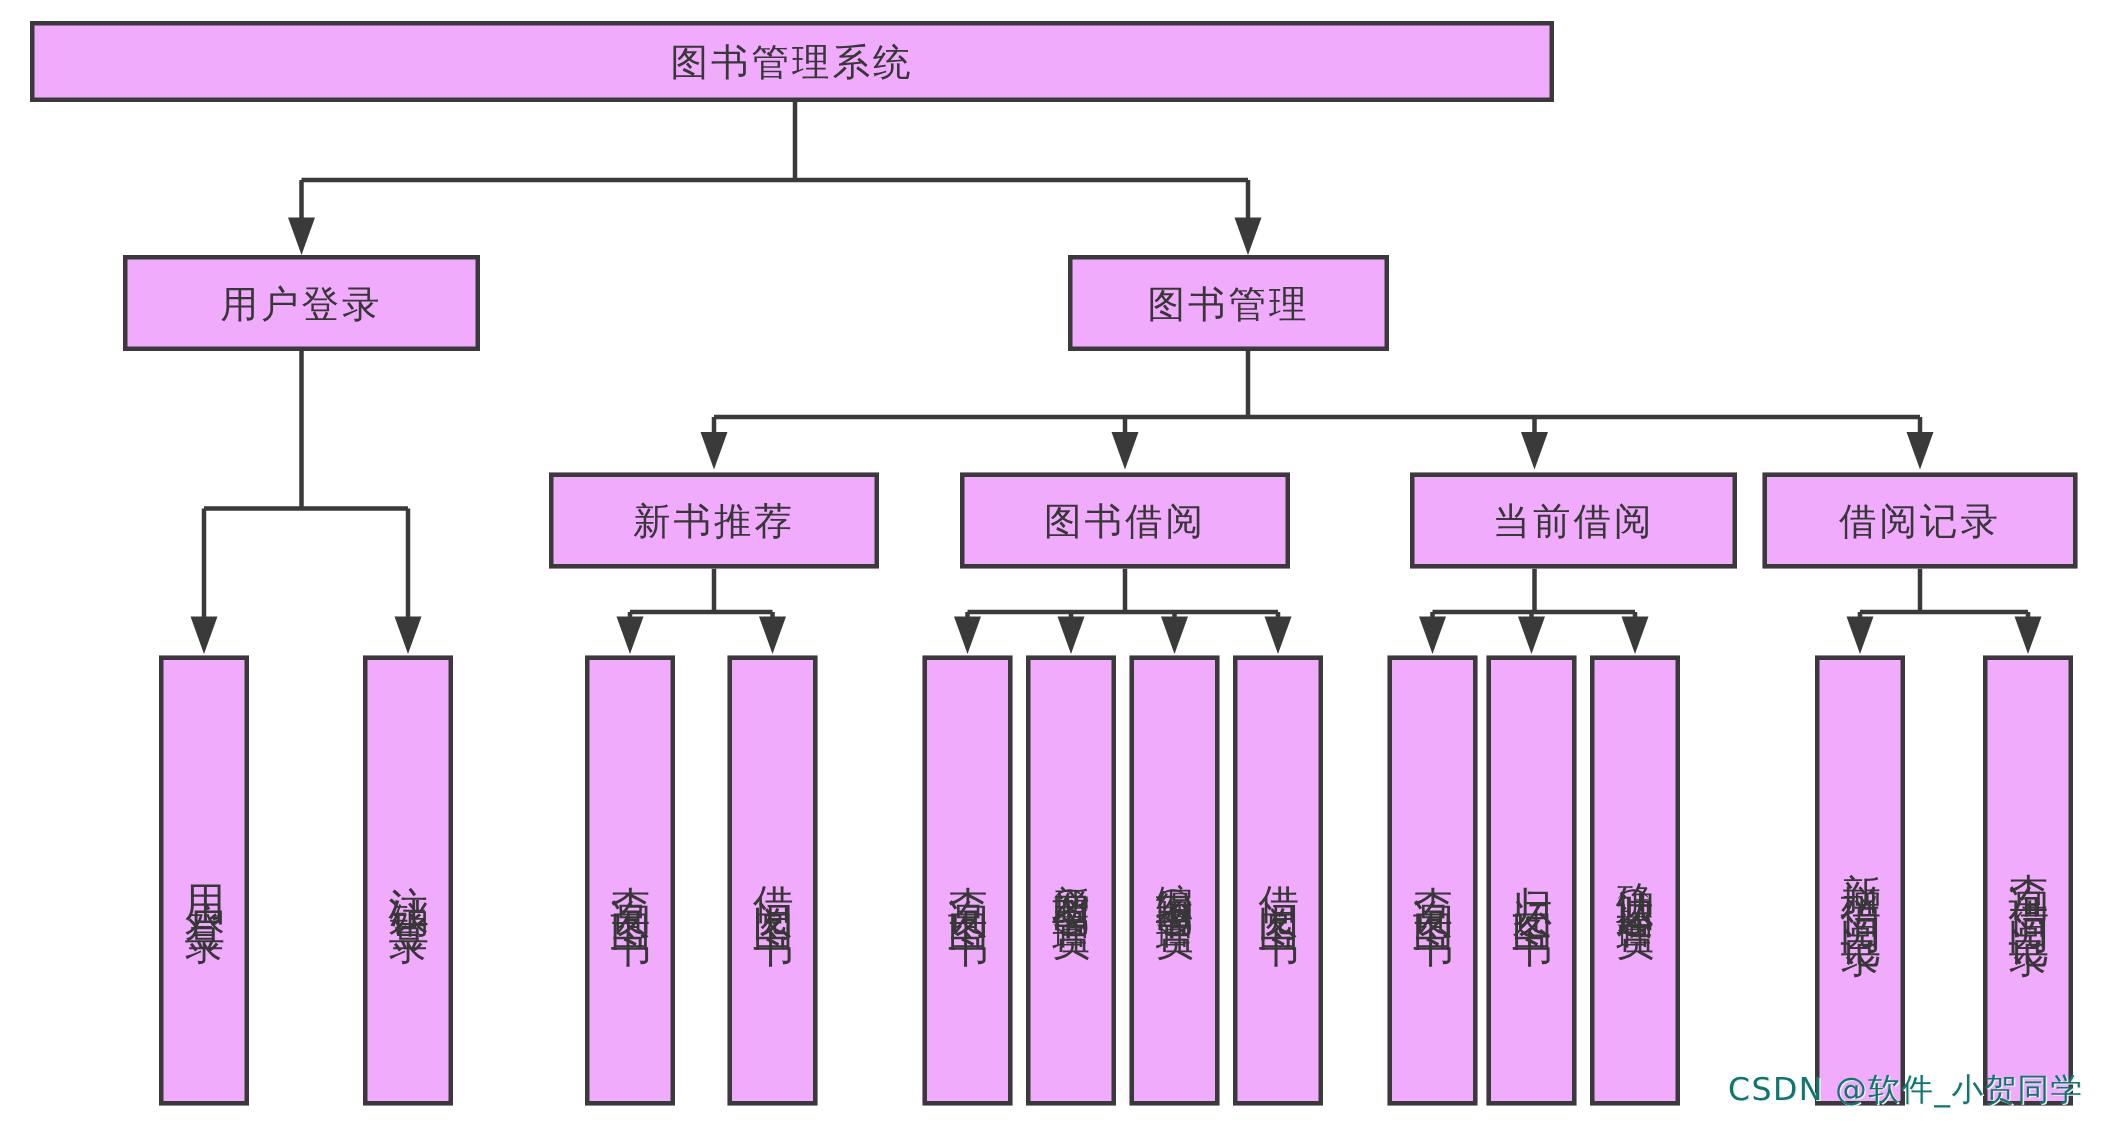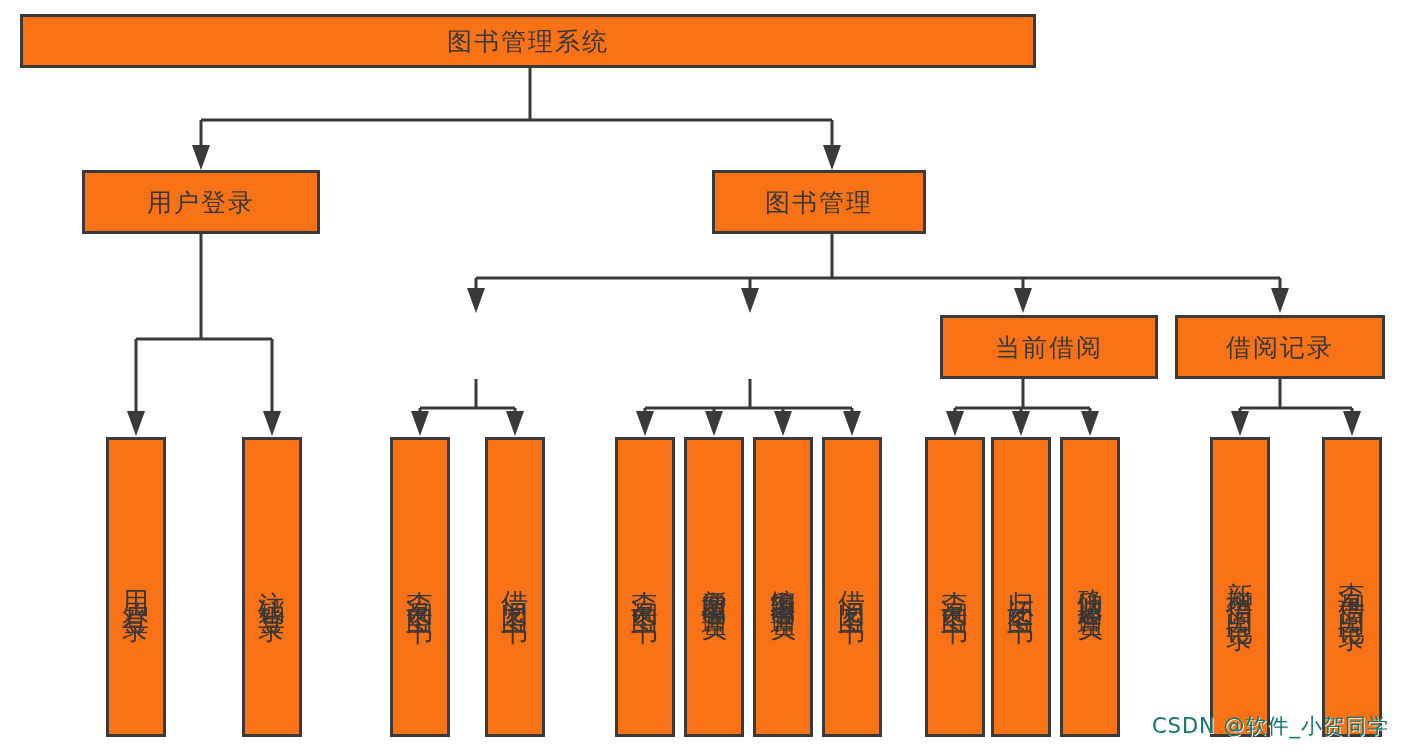--- a/index.html
+++ b/index.html
@@ -13,21 +13,21 @@
   }
   .connectors {
     position: absolute;
     left: 0; top: 0;
     width: 1405px; height: 747px;
   }
   .node {
     position: absolute;
     box-sizing: border-box;
     border: 3px solid #3a3a3a;
-    background: #f97316;
+    background: #f0abfc;
     color: #373737;
     display: flex;
     align-items: center;
     justify-content: center;
     text-align: center;
   }
   .node.h {
     font-size: 25px;
     letter-spacing: 2px;
     white-space: nowrap;
@@ -90,20 +90,22 @@
       <polygon points="1231,411 1249,411 1240,436"></polygon>
       <polygon points="1343,411 1361,411 1352,436"></polygon>
     </g>
   </svg>
 
   <div class="node h" style="left:20px; top:14px; width:1016px; height:54px">图书管理系统</div>
 
   <div class="node h" style="left:82px; top:170px; width:238px; height:64px">用户登录</div>
   <div class="node h" style="left:712px; top:170px; width:214px; height:64px">图书管理</div>
 
+  <div class="node h" style="left:366px; top:315px; width:220px; height:64px">新书推荐</div>
+  <div class="node h" style="left:640px; top:315px; width:220px; height:64px">图书借阅</div>
   <div class="node h" style="left:940px; top:315px; width:218px; height:64px">当前借阅</div>
   <div class="node h" style="left:1175px; top:315px; width:210px; height:64px">借阅记录</div>
 
   <div class="node v" style="left:106px; top:437px; width:60px; height:300px">用户登录</div>
   <div class="node v" style="left:242px; top:437px; width:60px; height:300px">注销登录</div>
 
   <div class="node v" style="left:390px; top:437px; width:60px; height:300px">查询图书</div>
   <div class="node v" style="left:485px; top:437px; width:60px; height:300px">借阅图书</div>
 
   <div class="node v" style="left:615px; top:437px; width:60px; height:300px">查询图书</div>

